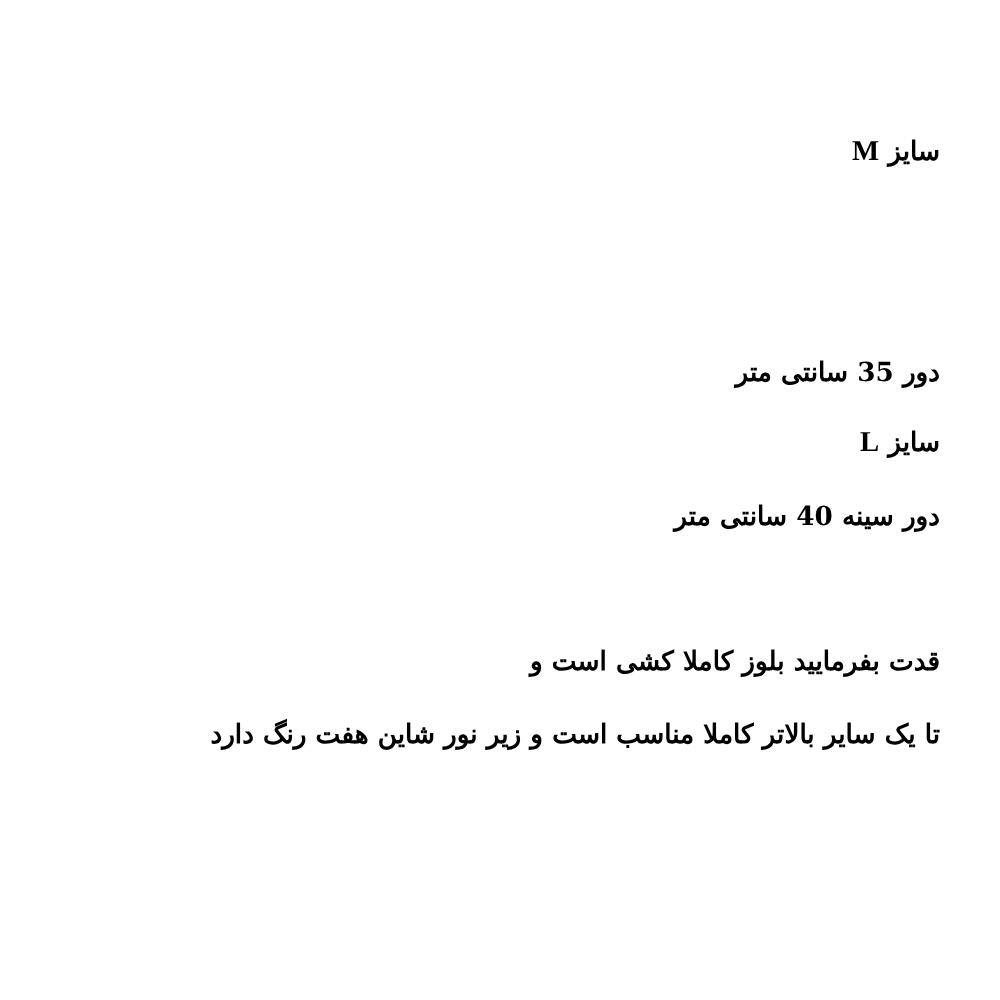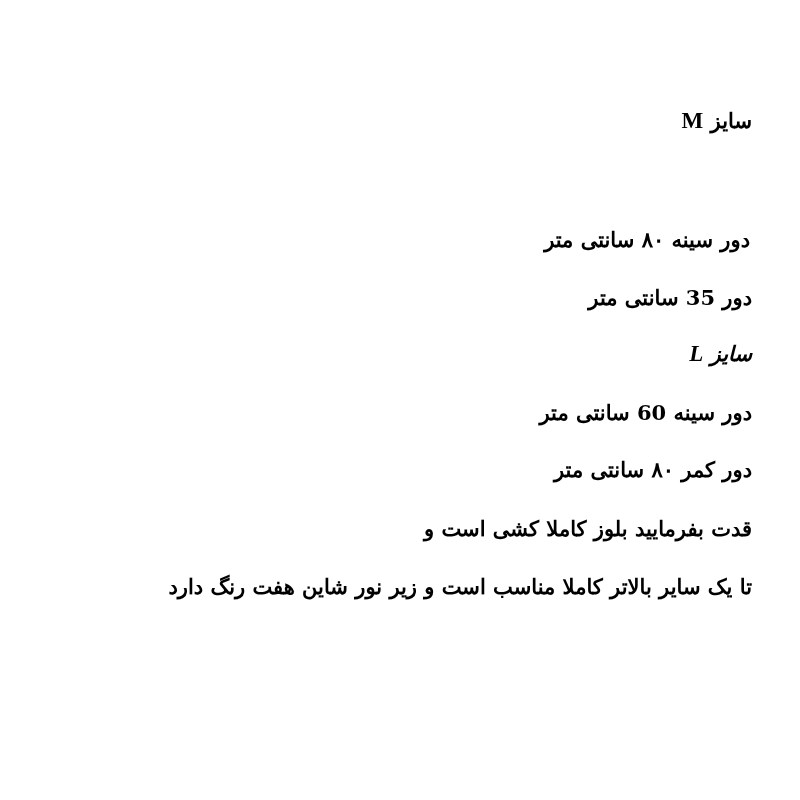--- a/index.html
+++ b/index.html
@@ -39,23 +39,21 @@
     }
   </style>
 </head>
 <body>
 
 <div class="doc">
   <div class="line" style="top:106px;">
     <span>سایز</span>
     <span class="latin">M</span>
   </div>
-  <div class="line" style="top:225px; right:62px;">دور سینه ۸۰ سانتی متر</div>
   <div class="line" style="top:283px;">دور 35 سانتی متر</div>
-  <div class="line" style="top:339px;font-style:italic;">
+  <div class="line" style="top:339px;">
     <span>سایز</span>
     <span class="latin">L</span>
   </div>
-  <div class="line" style="top:398px;">دور سینه 60 سانتی متر</div>
-  <div class="line" style="top:455px;">دور کمر ۸۰ سانتی متر</div>
+  <div class="line" style="top:398px;">دور سینه 40 سانتی متر</div>
   <div class="line" style="top:514px;">قدت بفرمایید بلوز کاملا کشی است و</div>
   <div class="line" style="top:572px;">تا یک سایر بالاتر کاملا مناسب است و زیر نور شاین هفت رنگ دارد</div>
 </div>
 
 </body></html>

